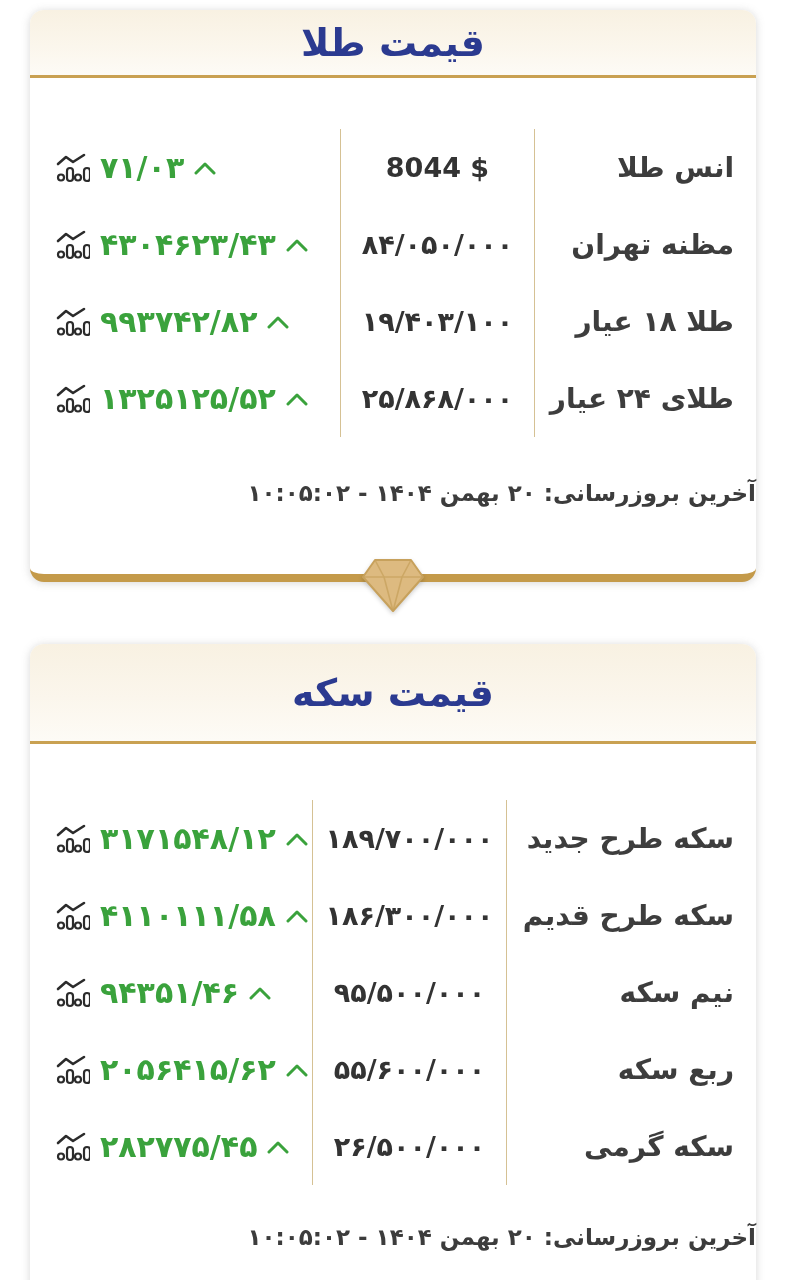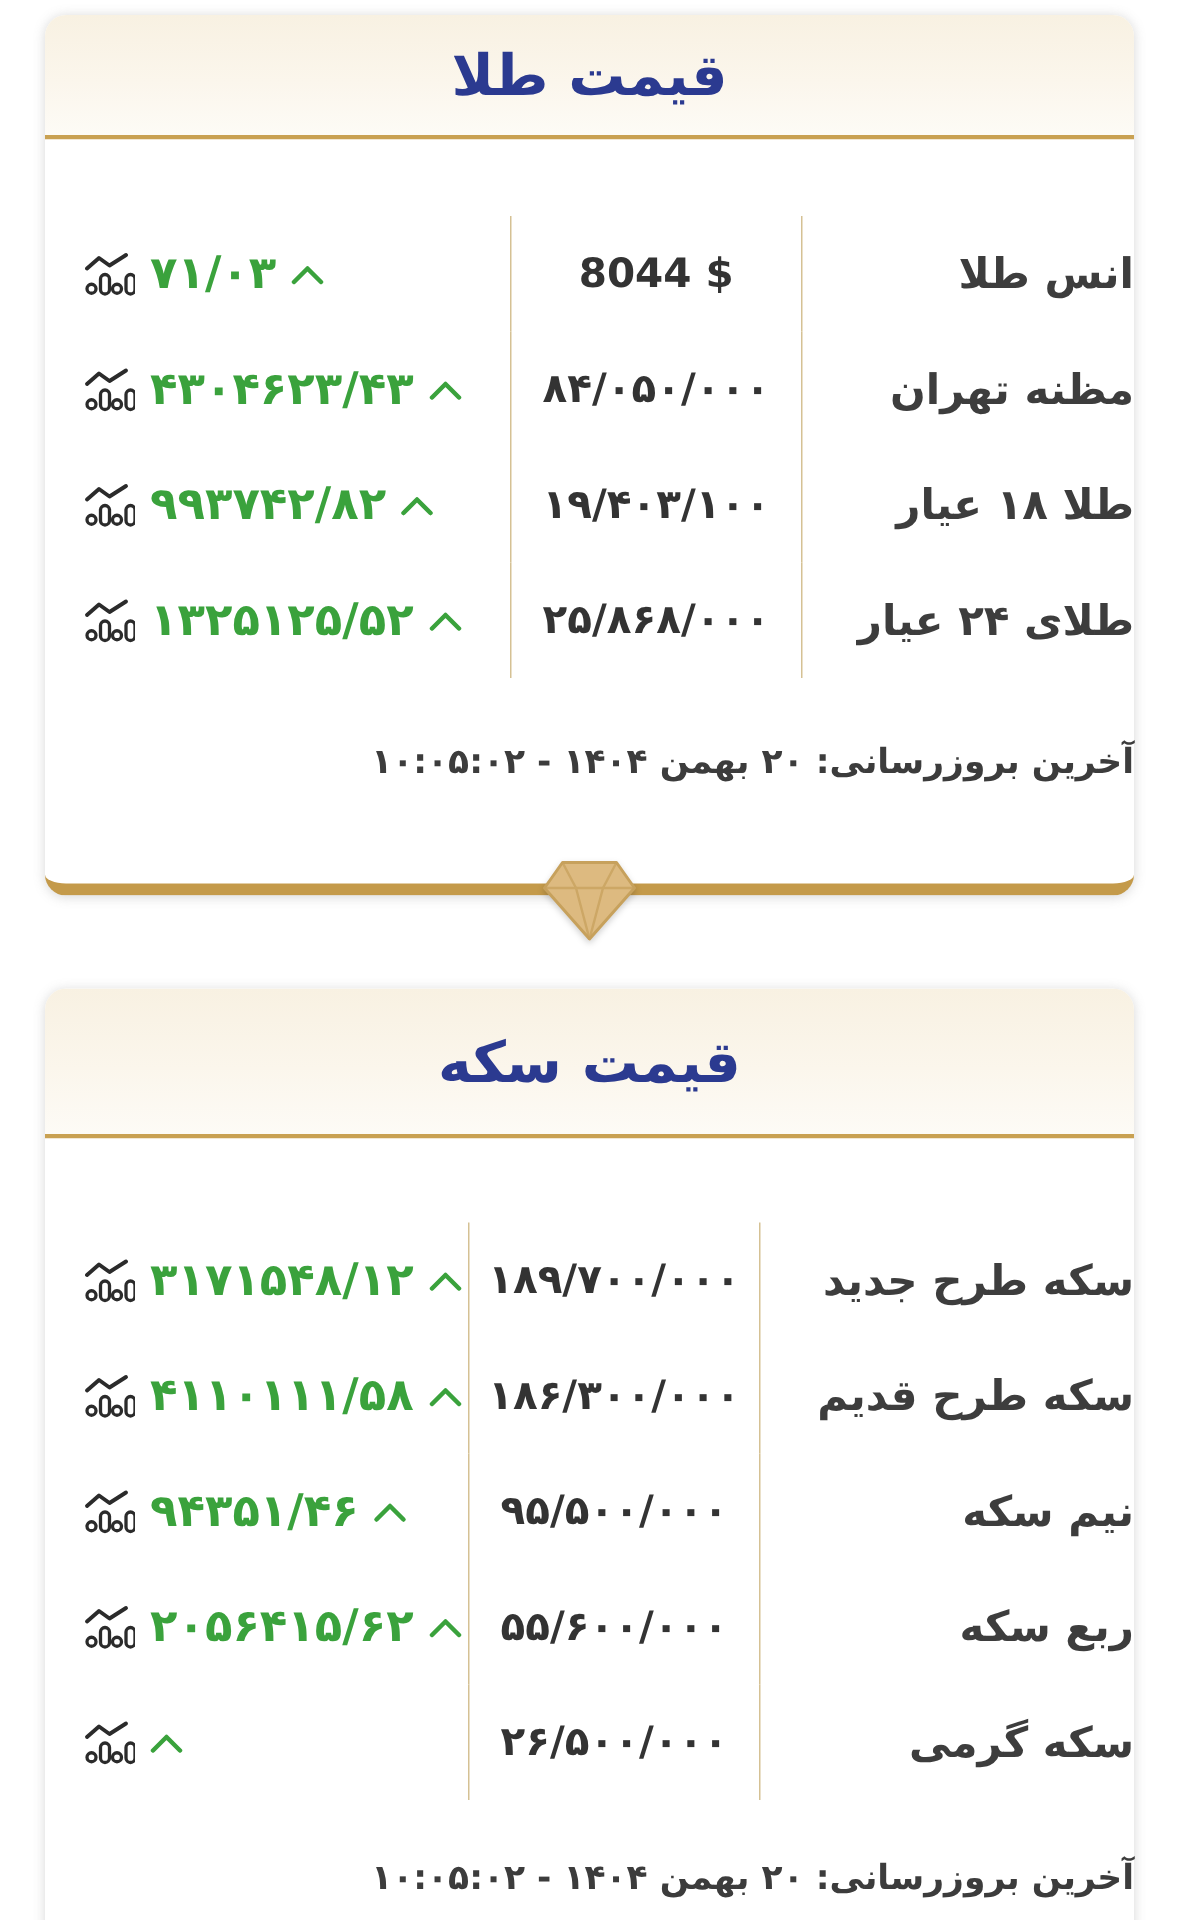--- a/index.html
+++ b/index.html
@@ -5,31 +5,31 @@
   * { margin:0; padding:0; box-sizing:border-box; }
   html,body { width:786px; height:1280px; overflow:hidden; background:#ffffff;
     font-family:"DejaVu Sans", sans-serif; }
   .page { width:786px; height:1280px; direction:rtl; }
 
   .card { width:726px; margin:0 30px; background:#ffffff; border-radius:14px;
     box-shadow:0 1px 8px rgba(110,110,110,.28); position:relative; }
   .card-gold { margin-top:10px; border-bottom:8px solid #c49a4a; }
   .card-coin { margin-top:62px; height:700px; }
 
-  .card-header { height:83px; display:flex; align-items:center; justify-content:center;
+  .card-header { height:68px; display:flex; align-items:center; justify-content:center;
     background:linear-gradient(180deg,#f8f1e2 0%,#fbf6ec 55%,#fdfbf6 100%);
     border-bottom:3px solid #c9a152; border-radius:14px 14px 0 0; }
   .card-coin .card-header { height:100px; }
   .card-title { font-size:38px; font-weight:bold; color:#2b3a90; letter-spacing:0; }
 
   .table { padding-top:51px; }
   .card-coin .table { padding-top:56px; }
   .row { display:flex; height:77px; direction:rtl; }
   .cell { display:flex; align-items:center; }
-  .label { width:221px; justify-content:flex-start; 
+  .label { width:221px; justify-content:flex-start; padding-right:22px;
     font-size:28px; font-weight:600; color:#3d3d3d; }
   .card-coin .label { width:249px; }
   .price { width:195px; justify-content:center; direction:ltr;
     border-left:1.5px solid #d5c194; border-right:1.5px solid #d5c194;
     font-size:27px; font-weight:bold; color:#333333; }
   .change { flex:1; direction:ltr; justify-content:flex-start;
     padding-left:26px; gap:10px; }
   .chg-val { font-size:30px; font-weight:bold; color:#3aa23c; }
 
   .update { margin-top:38px; line-height:36px; text-align:right;
@@ -225,20 +225,21 @@
         <div class="cell label">سکه گرمی</div>
         <div class="cell price">۲۶/۵۰۰/۰۰۰</div>
         <div class="cell change">
           <svg width="34" height="30" viewBox="0 0 34 30">
             <polyline points="2,11 10,4 17,9 28,2" fill="none" stroke="#2b2b2b" stroke-width="2.6" stroke-linecap="round" stroke-linejoin="round"></polyline>
             <circle cx="5" cy="24.5" r="3" fill="none" stroke="#2b2b2b" stroke-width="2.2"></circle>
             <rect x="11" y="15" width="6" height="13" rx="3" fill="none" stroke="#2b2b2b" stroke-width="2.2"></rect>
             <circle cx="22" cy="24.5" r="3" fill="none" stroke="#2b2b2b" stroke-width="2.2"></circle>
             <rect x="28" y="15" width="6" height="13" rx="3" fill="none" stroke="#2b2b2b" stroke-width="2.2"></rect>
           </svg>
+          <span class="chg-val">۲۸۲۷۷۵/۴۵</span>
           <svg width="22" height="14" viewBox="0 0 22 14">
             <polyline points="2,12 11,3 20,12" fill="none" stroke="#3aa23c" stroke-width="3" stroke-linecap="round" stroke-linejoin="round"></polyline>
           </svg>
         </div>
       </div>
 
     </div>
 
     <div class="update">آخرین بروزرسانی: ۲۰ بهمن ۱۴۰۴ - ۱۰:۰۵:۰۲</div>
   </section>

